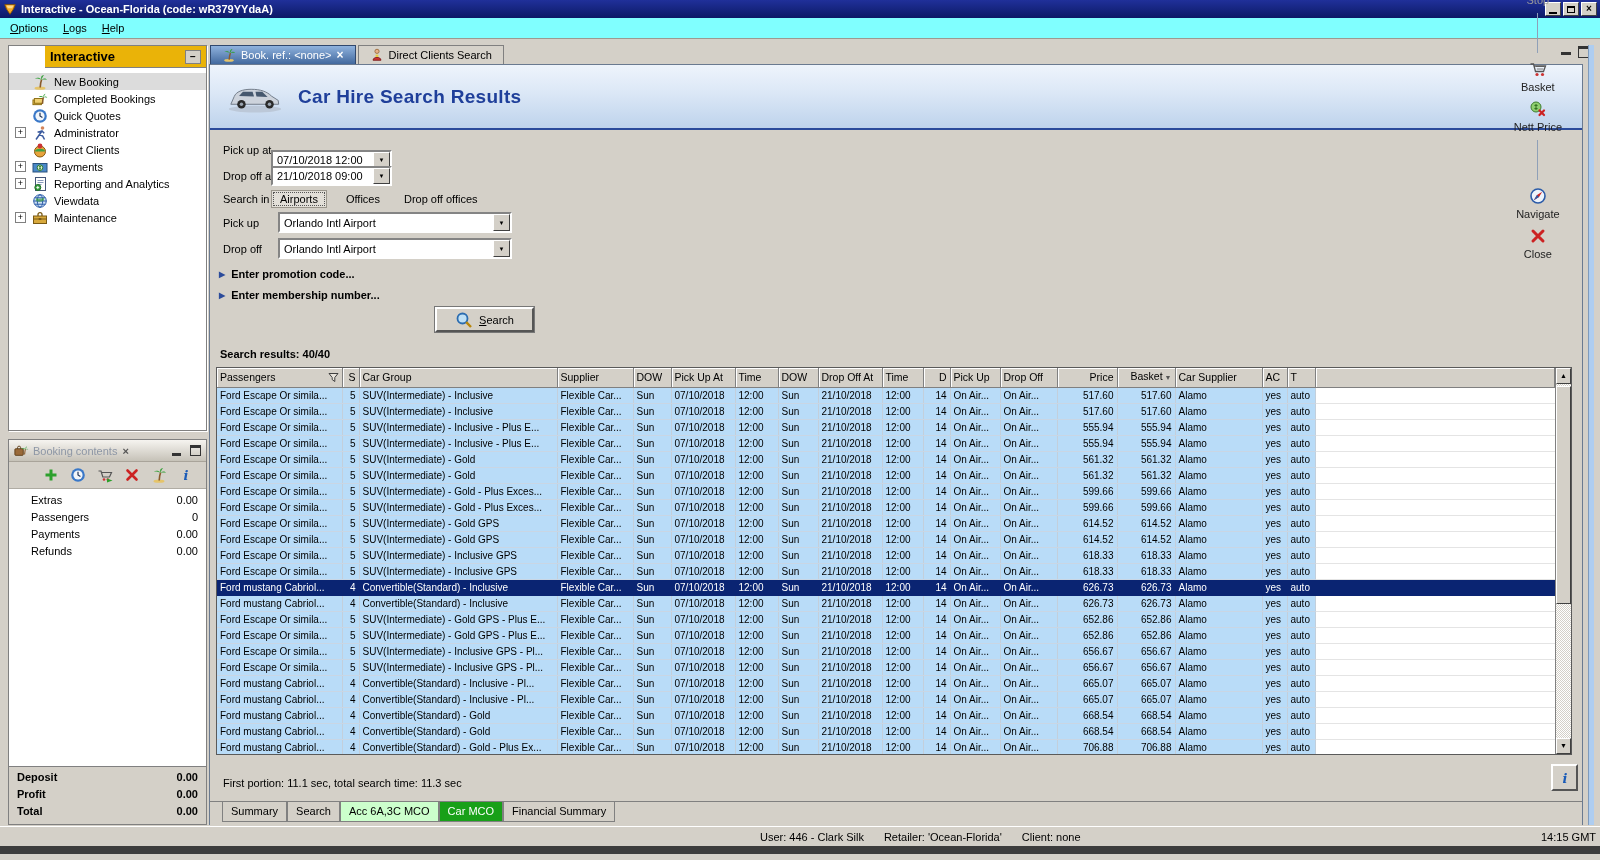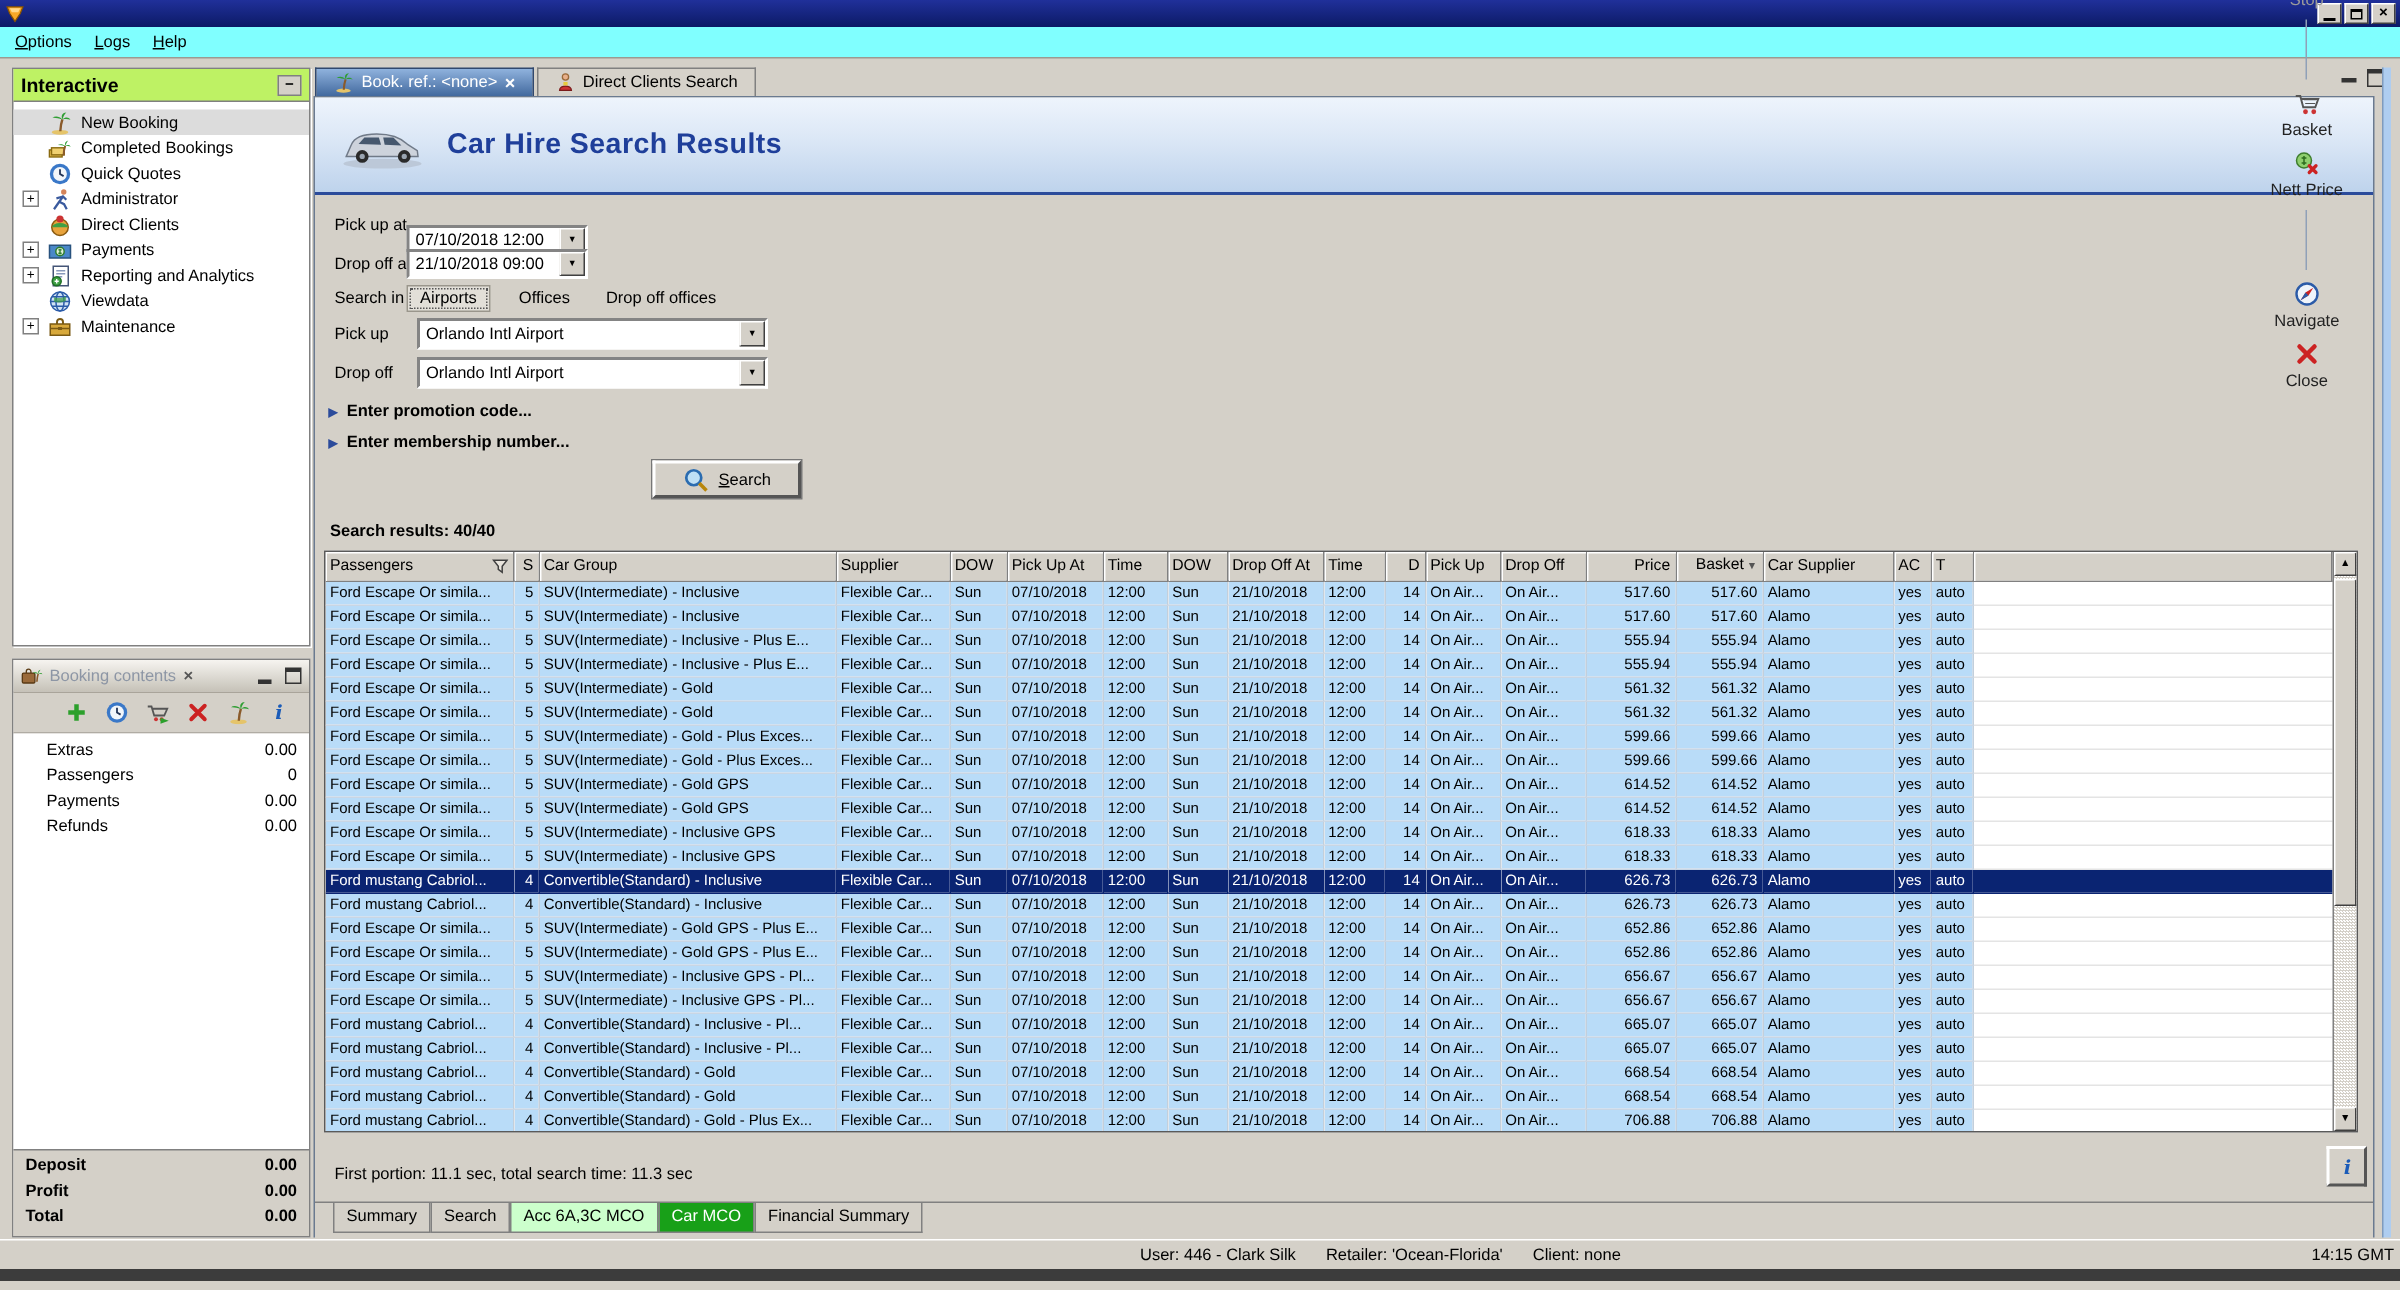--- a/index.html
+++ b/index.html
@@ -20,21 +20,21 @@
 
 .menubar{position:absolute;left:0;top:18px;width:1600px;height:20px;background:#80ffff;display:flex;align-items:center;padding-left:4px;}
 .mitem{padding:2px 9px 2px 6px;}
 
 
 .workspace{position:absolute;left:0;top:38px;width:1600px;height:788px;background:#d4d0c8;border-top:1px solid #9a9a92;}
 .edge-strip{position:absolute;left:1588px;top:6px;width:6px;height:780px;background:#aecdf0;border-left:1px solid #7f9bbd;}
 
 
 .sidebar{position:absolute;left:8px;top:6px;width:199px;height:386px;background:#fff;border:1px solid #808080;box-shadow:1px 1px 0 #fff;}
-.sidebar-header{height:22px;background:#bef264;border-bottom:1px solid #808080;display:flex;align-items:center;padding:0 5px;font-weight:bold;font-size:13px;}
+.sidebar-header{height:22px;background:#eab308;border-bottom:1px solid #808080;display:flex;align-items:center;padding:0 5px;font-weight:bold;font-size:13px;margin-left:36px;}
 .collapse-btn{margin-left:auto;width:16px;height:14px;border:1px solid #808080;background:#d4d0c8;font-size:10px;line-height:12px;text-align:center;color:#000;}
 .tree{padding-top:5px;}
 .tree-item{height:17px;display:flex;align-items:center;}
 .tree-item.selected{background:#dcdcdc;}
 .plusbox{width:11px;height:11px;margin:0 6px 0 6px;border:1px solid #808080;background:#fff;font-size:9px;line-height:9px;text-align:center;flex:0 0 11px;}
 .plusbox.noplus{border:none;background:transparent;}
 .tree-icon{width:17px;height:16px;margin-right:5px;flex:0 0 17px;}
 .tree-icon svg{width:16px;height:16px;}
 .tree-label{white-space:nowrap;}
 
@@ -131,20 +131,21 @@
 </head>
 <body>
 
 <div class="titlebar">
   <span class="ticon">
       <svg viewBox="0 0 16 16">
         <path d="M2 3h12l-2 5-4 6-4-6z" fill="#f7a928" stroke="#8a5400"></path>
         <path d="M4 4h8l-1.5 3h-5z" fill="#ffd98a"></path>
       </svg>
     </span>
+  <span class="ttext">Interactive - Ocean-Florida (code: wR379YYdaA)</span>
   <span class="winbtns">
     <span class="winbtn">
         <span class="glyph-min"></span>
       </span>
     <span class="winbtn">
         <span class="glyph-restore"></span>
       </span>
     <span class="winbtn">×</span>
   </span>
 </div>

